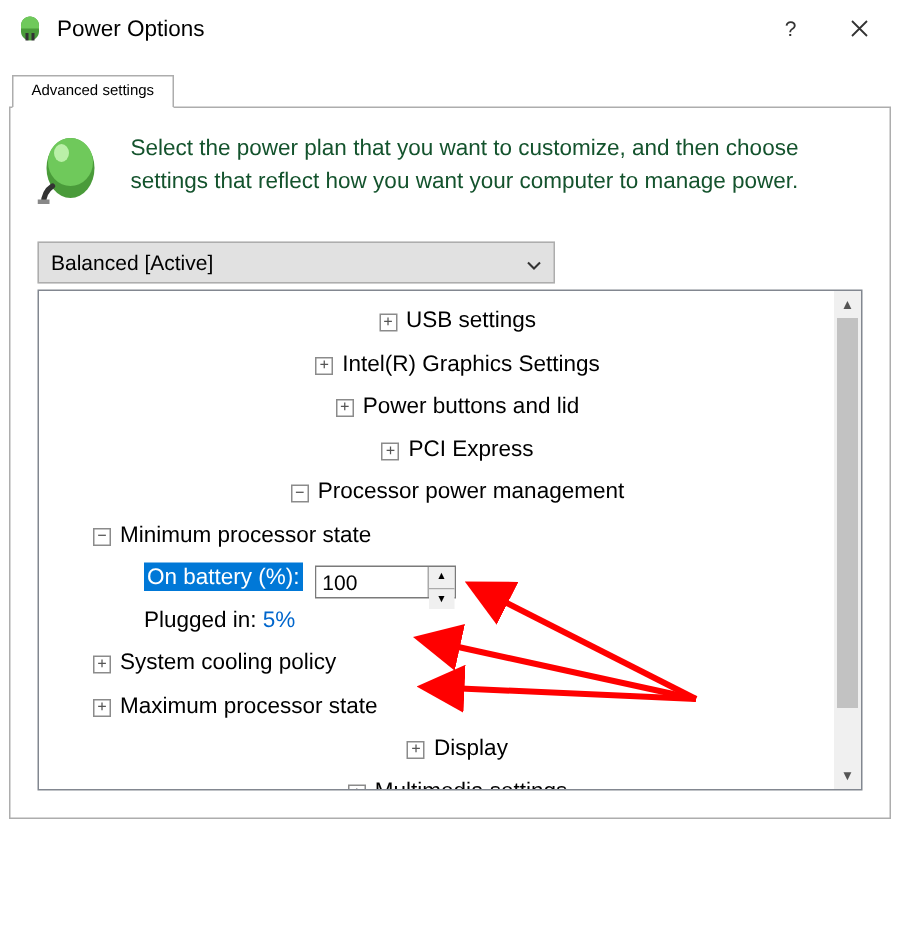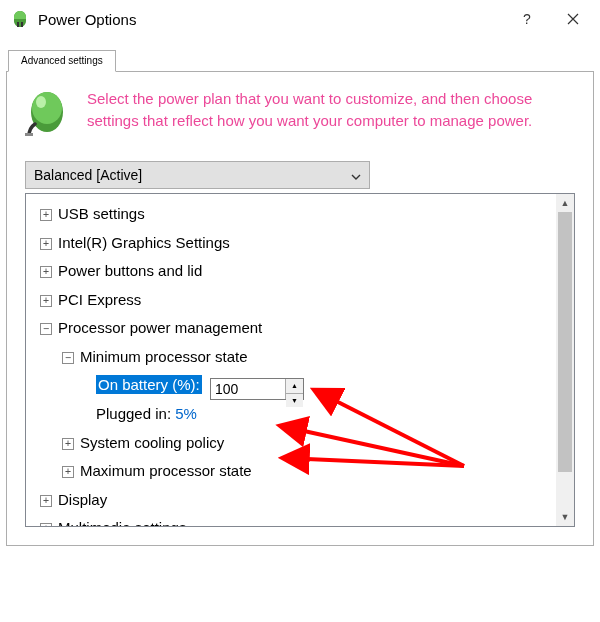--- a/index.html
+++ b/index.html
@@ -85,21 +85,21 @@
     gap: 18px;
     margin-bottom: 22px;
   }
   .intro .big-icon {
     width: 44px;
     flex: none;
   }
   .intro .desc {
     font-size: 15px;
     line-height: 1.45;
-    color: #ec4899;
+    color: #14532d;
   }
 
   .plan-select {
     width: 345px;
     height: 28px;
     background: var(--select-bg);
     border: 1px solid #adadad;
     display: flex;
     align-items: center;
     padding: 0 8px;
@@ -140,21 +140,21 @@
     justify-content: center;
     margin-right: 6px;
     vertical-align: 1px;
     font-size: 10px;
     line-height: 1;
     background: #fff;
     color: #555;
     font-family: monospace;
     cursor: default;
   }
-  .lv1 { padding-left: 10px; }
+  .lv1 { padding-left: 10px; text-align: center; }
   .lv2 { padding-left: 32px; }
   .lv3 { padding-left: 66px; }
 
   .sel {
     background: var(--highlight-bg);
     color: var(--highlight-text);
     padding: 1px 2px;
   }
 
   .spinbox {

